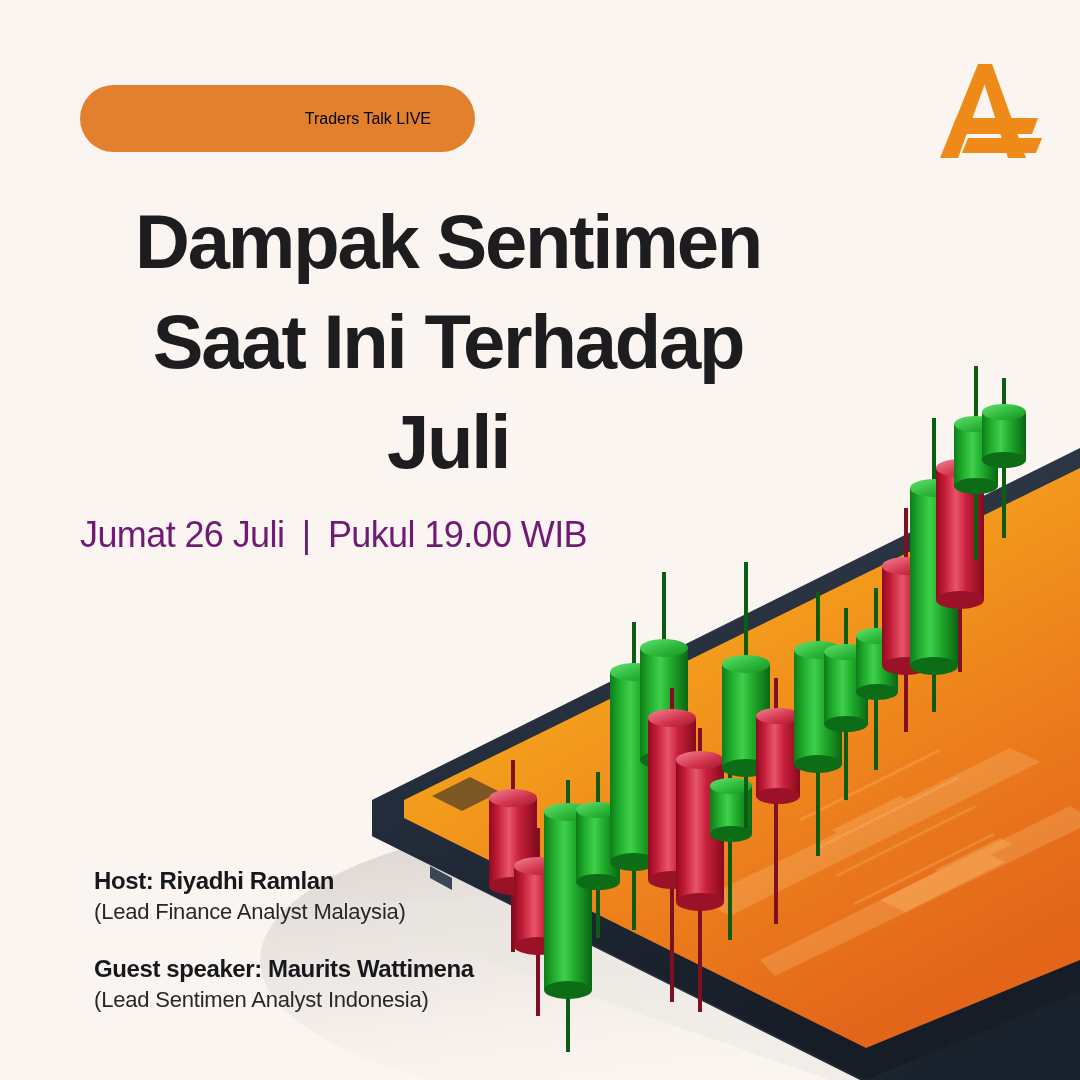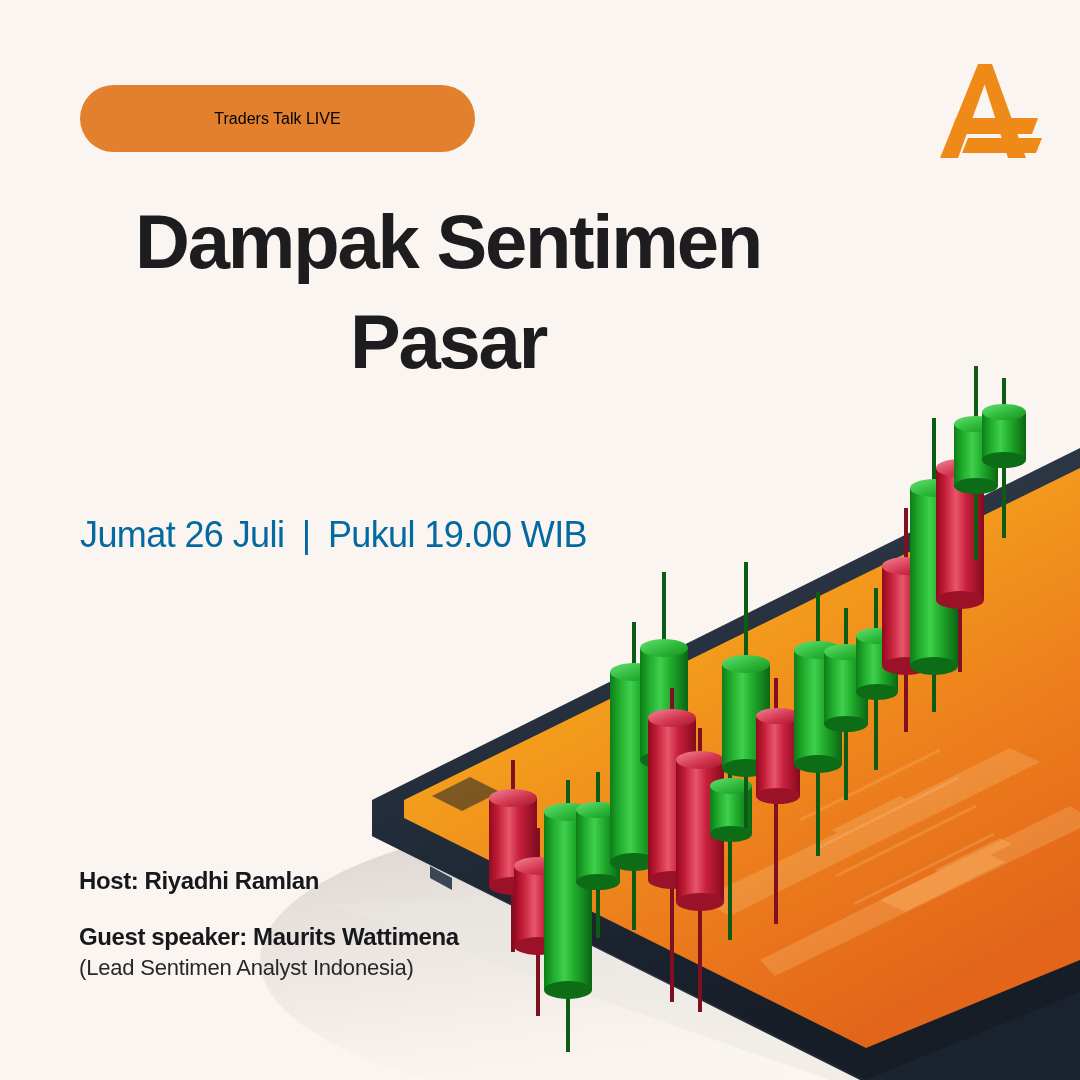--- a/index.html
+++ b/index.html
@@ -15,21 +15,21 @@
     background:#faf5f1;
     overflow:hidden;
   }
 
   
   #badge{
     position:absolute;left:80px;top:85px;
     height:67px;min-width:395px;
     box-sizing:border-box;
     padding:0 44px;
-    display:flex;align-items:center;justify-content:center;
+    display:flex;align-items:center;justify-content:flex-end;
     background:#e2802e;
     border-radius:40px;
   }
 
   
   #logo{
     position:absolute;right:36px;top:58px;
     width:110px;height:105px;
   }
 
@@ -42,36 +42,36 @@
     font-weight:bold;
     line-height:100px;
     letter-spacing:-2.2px;
     text-align:center;
   }
   #headline div{white-space:nowrap;}
 
   
   #schedule{
     position:absolute;left:80px;top:514px;
-    color:#0369a1;
+    color:#701a75;
     font-size:36px;
     font-weight:normal;
     letter-spacing:-0.6px;
     white-space:nowrap;
     z-index:6;
   }
   #schedule .sep{
     display:inline-block;
     margin:0 8px;
     font-weight:300;
   }
 
   
   #credits{
-    position:absolute;left:79px;top:866px;
+    position:absolute;left:94px;top:866px;
     z-index:7;
   }
   .credit-block{margin-bottom:26px;}
   .credit-block:last-child{margin-bottom:16px;}
   .credit-name{
     color:#16181c;
     font-size:24px;
     font-weight:bold;
     letter-spacing:-0.4px;
     white-space:nowrap;
@@ -327,32 +327,34 @@
       <path d="M 44 6 L 58 6 L 92 100 L 74 100 Z"></path>
 
       <path d="M 22 60 L 104 60 L 98 76 L 16 76 Z"></path>
 
       <path d="M 34 80 L 108 80 L 102 95 L 28 95 Z"></path>
     </g>
   </svg>
 
   <div id="headline">
     <div>Dampak Sentimen</div>
-    <div>Pasar</div>
+    <div>Saat Ini Terhadap</div>
+    <div>Juli</div>
   </div>
 
   <div id="schedule">
     <span>Jumat 26 Juli</span>
     <span class="sep">|</span>
     <span>Pukul 19.00 WIB</span>
   </div>
 
   <div id="credits">
     <div class="credit-block">
       <div class="credit-name">Host: Riyadhi Ramlan</div>
+      <div class="credit-role">(Lead Finance Analyst Malaysia)</div>
     </div>
     <div class="credit-block">
       <div class="credit-name">Guest speaker: Maurits Wattimena</div>
       <div class="credit-role">(Lead Sentimen Analyst Indonesia)</div>
     </div>
   </div>
 
 </div>
 
 </body></html>

